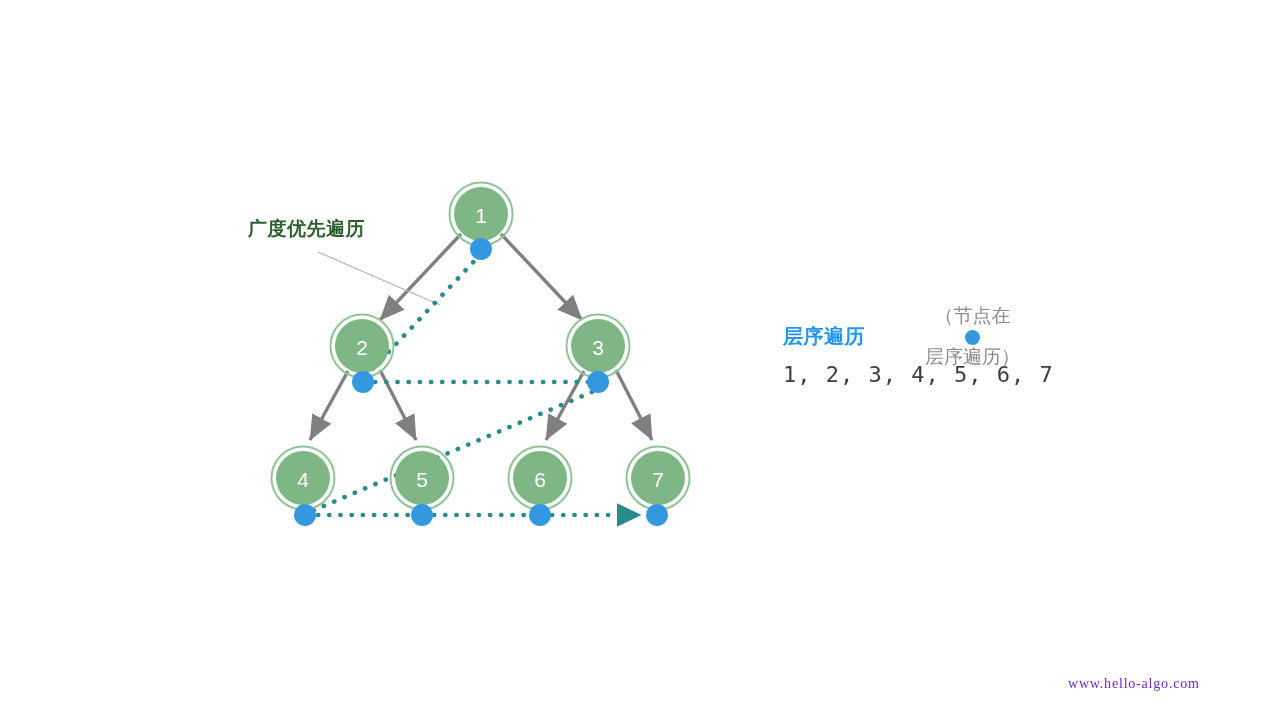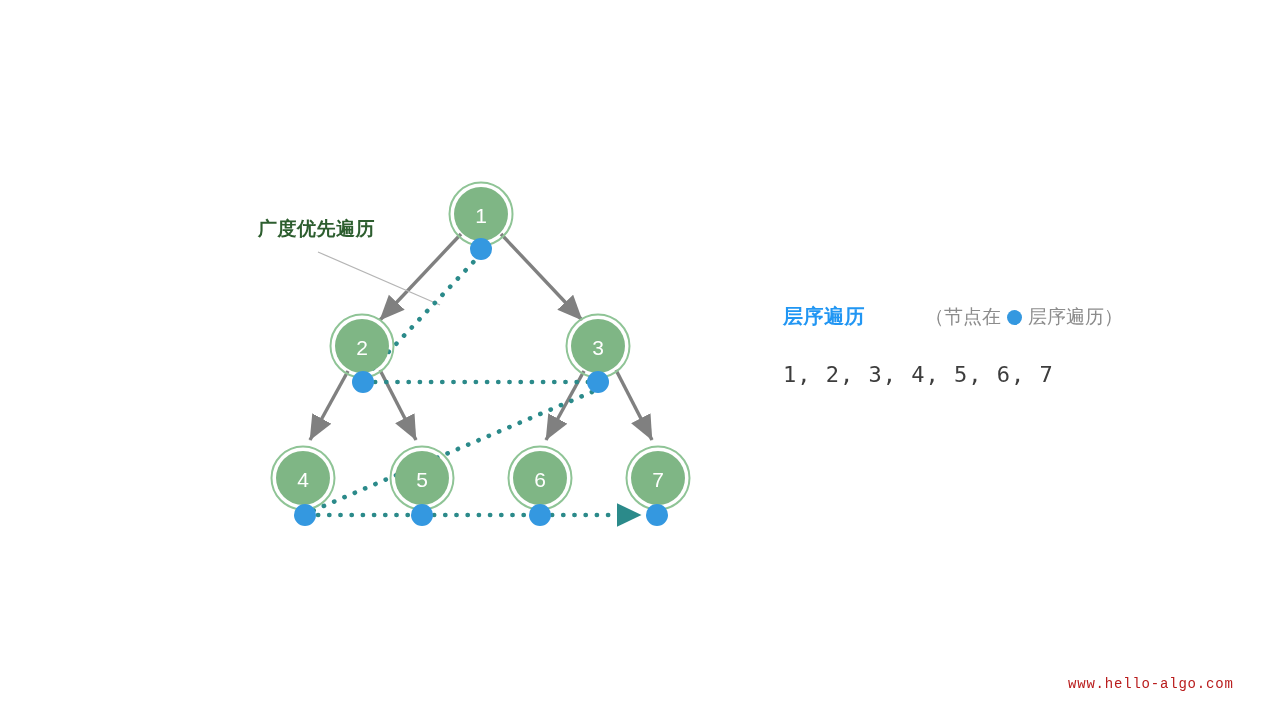--- a/index.html
+++ b/index.html
@@ -23,21 +23,21 @@
   }
   .node-label {
     font-family: "Liberation Sans", "DejaVu Sans", sans-serif;
     font-size: 21px;
     fill: #ffffff;
     text-anchor: middle;
     dominant-baseline: central;
   }
   .bfs-tag {
     position: absolute;
-    left: 258px;
+    left: 248px;
     top: 216px;
     font-size: 19px;
     font-weight: bold;
     color: #2d5e2f;
     letter-spacing: 0.5px;
     white-space: nowrap;
   }
   .legend {
     position: absolute;
     left: 783px;
@@ -52,20 +52,21 @@
     font-weight: bold;
     color: #2196f3;
     letter-spacing: 0.5px;
   }
   .legend-note {
     font-size: 19px;
     color: #8c8c8c;
     margin-left: 14px;
     display: flex;
     align-items: center;
+    flex-direction: column;
   }
   .legend-dot {
     display: inline-block;
     width: 15px;
     height: 15px;
     border-radius: 50%;
     background: #3498e0;
     margin: 0 6px;
     position: relative;
     top: 1px;
@@ -77,23 +78,23 @@
     font-family: "DejaVu Sans Mono", "Liberation Mono", monospace;
     font-size: 22px;
     color: #3d3d3d;
     letter-spacing: 1px;
     white-space: nowrap;
   }
   .watermark {
     position: absolute;
     left: 1068px;
     top: 676px;
-    font-family: Liberation Mono, monospace;
+    font-family: Liberation Serif, serif;
     font-size: 14px;
-    color: #b91c1c;
+    color: #6d28d9;
     letter-spacing: 0.8px;
     white-space: nowrap;
   }
 </style>
 </head>
 <body>
 
 <svg id="canvas" viewBox="0 0 1280 720">
   <defs>
     <marker id="arrow-gray" markerWidth="9" markerHeight="9" refX="7.2" refY="3.2" orient="auto" markerUnits="strokeWidth">

